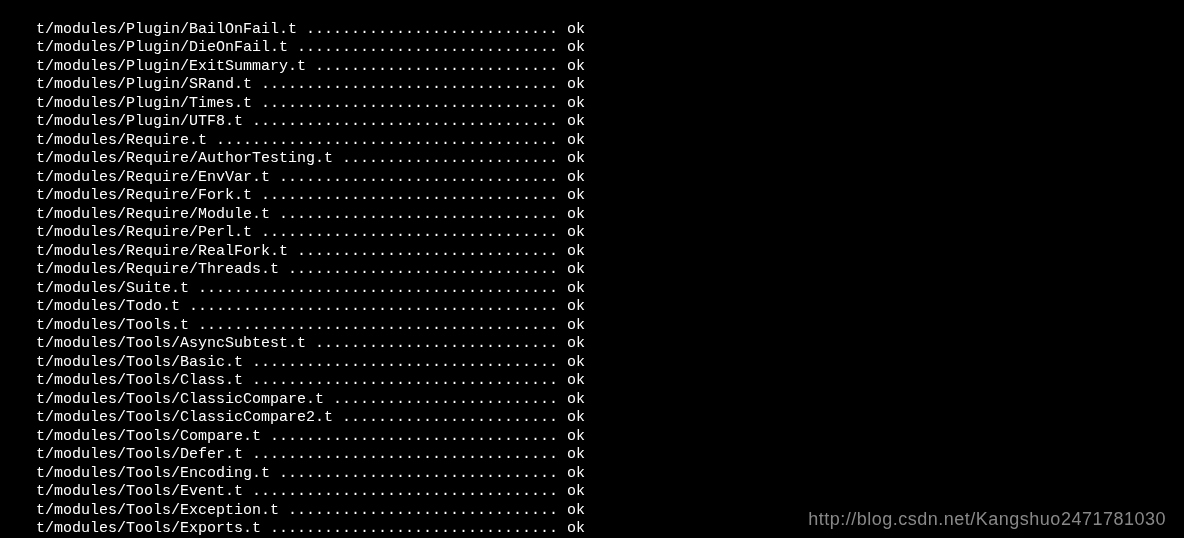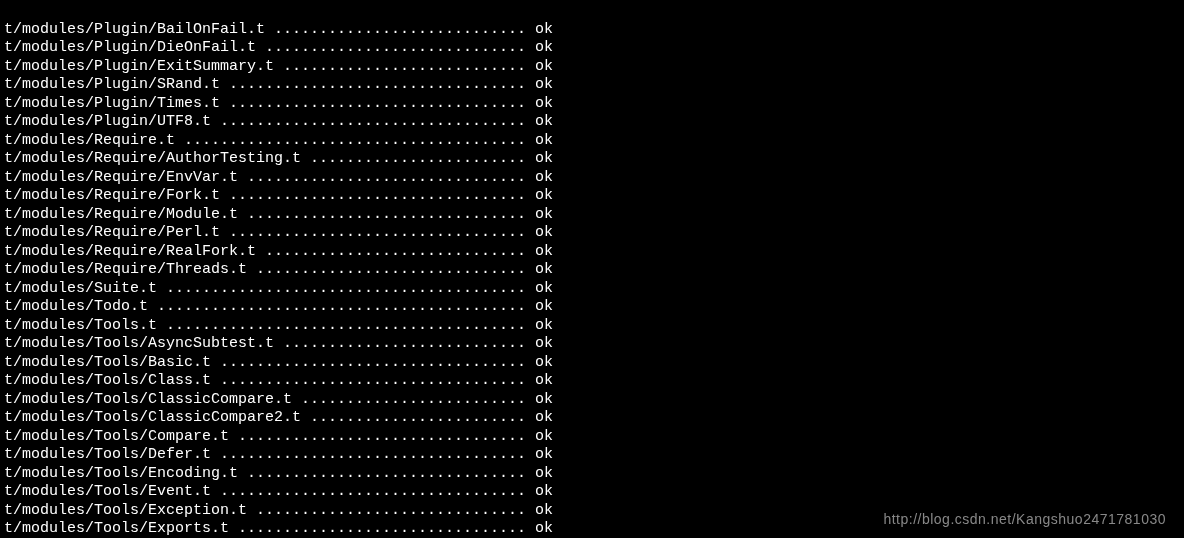--- a/index.html
+++ b/index.html
@@ -12,31 +12,31 @@
       color: #fff;
       width: 1184px;
       height: 538px;
       overflow: hidden;
       position: relative;
     }
     .terminal {
       padding: 2px 4px 0 4px;
       white-space: pre;
     }
-    .line { display: block; }
+    .line { display: block; margin-left: 32px; }
     .path { }
     .dots { }
     .status { }
     .watermark {
       position: absolute;
       right: 18px;
       bottom: 10px;
       color: #888;
       font-family: Arial, sans-serif;
-      font-size: 14px;
+      font-size: 18px;
       letter-spacing: 0.5px;
     }
   </style>
 </head>
 <body>
 
 <div class="terminal" id="terminal">
 <span class="line"><span class="path">t/modules/Plugin/BailOnFail.t</span><span class="dots"> ............................ </span><span class="status">ok</span></span><span class="line"><span class="path">t/modules/Plugin/DieOnFail.t</span><span class="dots"> ............................. </span><span class="status">ok</span></span><span class="line"><span class="path">t/modules/Plugin/ExitSummary.t</span><span class="dots"> ........................... </span><span class="status">ok</span></span><span class="line"><span class="path">t/modules/Plugin/SRand.t</span><span class="dots"> ................................. </span><span class="status">ok</span></span><span class="line"><span class="path">t/modules/Plugin/Times.t</span><span class="dots"> ................................. </span><span class="status">ok</span></span><span class="line"><span class="path">t/modules/Plugin/UTF8.t</span><span class="dots"> .................................. </span><span class="status">ok</span></span><span class="line"><span class="path">t/modules/Require.t</span><span class="dots"> ...................................... </span><span class="status">ok</span></span><span class="line"><span class="path">t/modules/Require/AuthorTesting.t</span><span class="dots"> ........................ </span><span class="status">ok</span></span><span class="line"><span class="path">t/modules/Require/EnvVar.t</span><span class="dots"> ............................... </span><span class="status">ok</span></span><span class="line"><span class="path">t/modules/Require/Fork.t</span><span class="dots"> ................................. </span><span class="status">ok</span></span><span class="line"><span class="path">t/modules/Require/Module.t</span><span class="dots"> ............................... </span><span class="status">ok</span></span><span class="line"><span class="path">t/modules/Require/Perl.t</span><span class="dots"> ................................. </span><span class="status">ok</span></span><span class="line"><span class="path">t/modules/Require/RealFork.t</span><span class="dots"> ............................. </span><span class="status">ok</span></span><span class="line"><span class="path">t/modules/Require/Threads.t</span><span class="dots"> .............................. </span><span class="status">ok</span></span><span class="line"><span class="path">t/modules/Suite.t</span><span class="dots"> ........................................ </span><span class="status">ok</span></span><span class="line"><span class="path">t/modules/Todo.t</span><span class="dots"> ......................................... </span><span class="status">ok</span></span><span class="line"><span class="path">t/modules/Tools.t</span><span class="dots"> ........................................ </span><span class="status">ok</span></span><span class="line"><span class="path">t/modules/Tools/AsyncSubtest.t</span><span class="dots"> ........................... </span><span class="status">ok</span></span><span class="line"><span class="path">t/modules/Tools/Basic.t</span><span class="dots"> .................................. </span><span class="status">ok</span></span><span class="line"><span class="path">t/modules/Tools/Class.t</span><span class="dots"> .................................. </span><span class="status">ok</span></span><span class="line"><span class="path">t/modules/Tools/ClassicCompare.t</span><span class="dots"> ......................... </span><span class="status">ok</span></span><span class="line"><span class="path">t/modules/Tools/ClassicCompare2.t</span><span class="dots"> ........................ </span><span class="status">ok</span></span><span class="line"><span class="path">t/modules/Tools/Compare.t</span><span class="dots"> ................................ </span><span class="status">ok</span></span><span class="line"><span class="path">t/modules/Tools/Defer.t</span><span class="dots"> .................................. </span><span class="status">ok</span></span><span class="line"><span class="path">t/modules/Tools/Encoding.t</span><span class="dots"> ............................... </span><span class="status">ok</span></span><span class="line"><span class="path">t/modules/Tools/Event.t</span><span class="dots"> .................................. </span><span class="status">ok</span></span><span class="line"><span class="path">t/modules/Tools/Exception.t</span><span class="dots"> .............................. </span><span class="status">ok</span></span><span class="line"><span class="path">t/modules/Tools/Exports.t</span><span class="dots"> ................................ </span><span class="status">ok</span></span></div>
 
 <div class="watermark">http://blog.csdn.net/Kangshuo2471781030</div>

